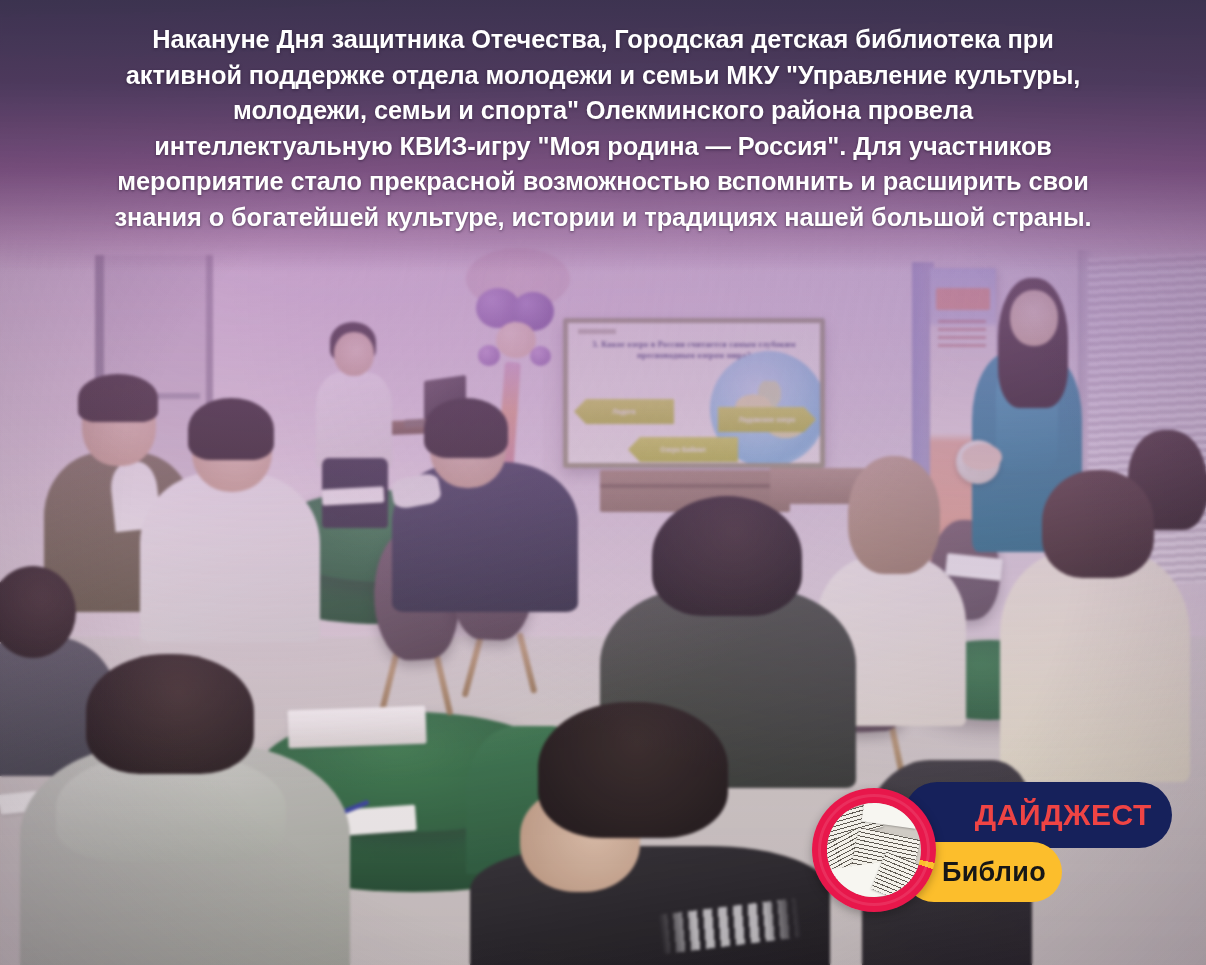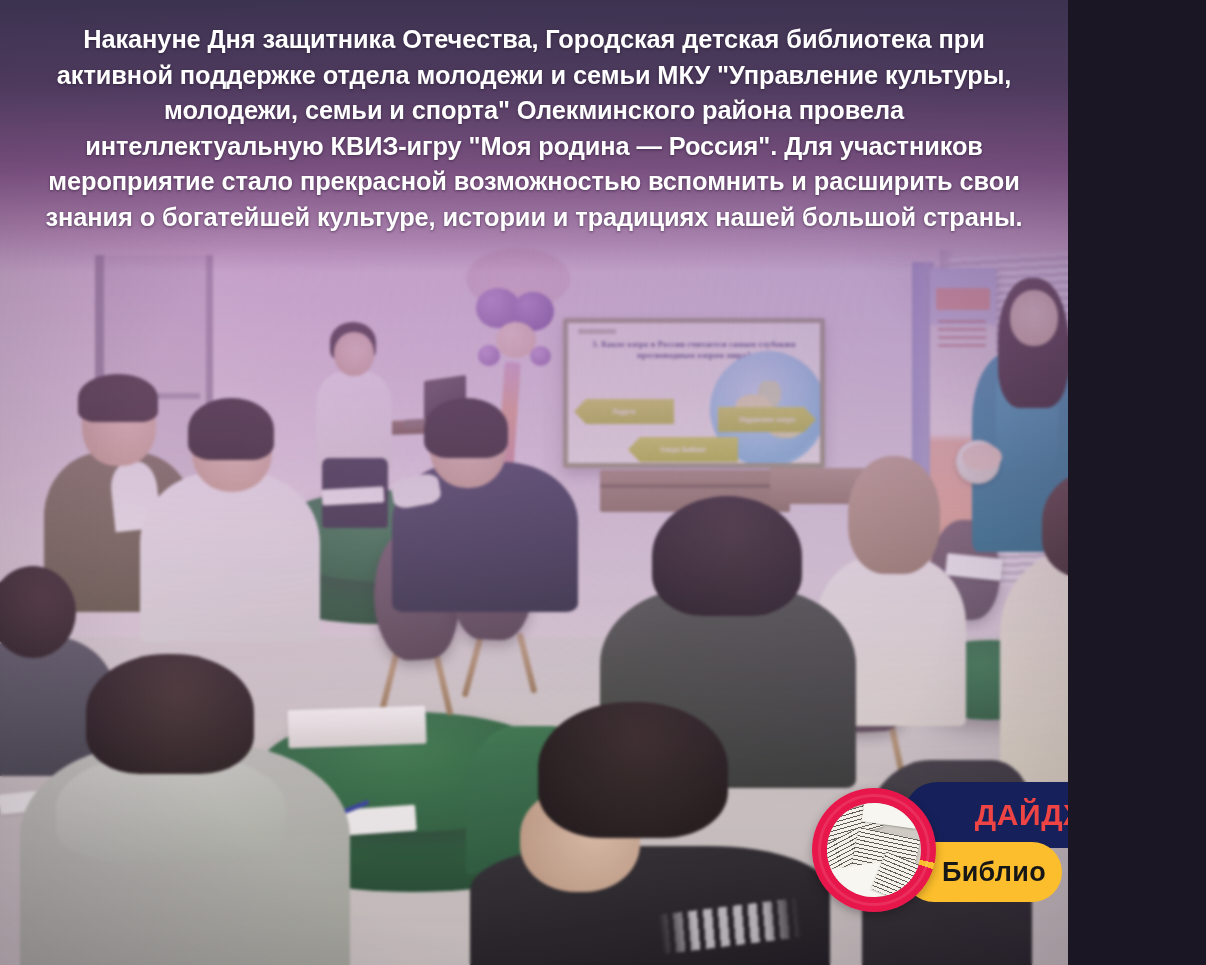--- a/index.html
+++ b/index.html
@@ -6,21 +6,21 @@
   html,body { background:#1b1624; }
   body {
     font-family:"Liberation Sans", sans-serif;
     width:1206px; height:965px;
     overflow:hidden;
   }
 
   
   #poster{
     position:relative;
-    width:1068px; height:965px;
+    width:1206px; height:965px;
     overflow:hidden;
     background:#6a4a6e;
   }
 
   
   .photo{
     position:absolute; inset:0;
     overflow:hidden;
     background:#cdbcc4;
   }

